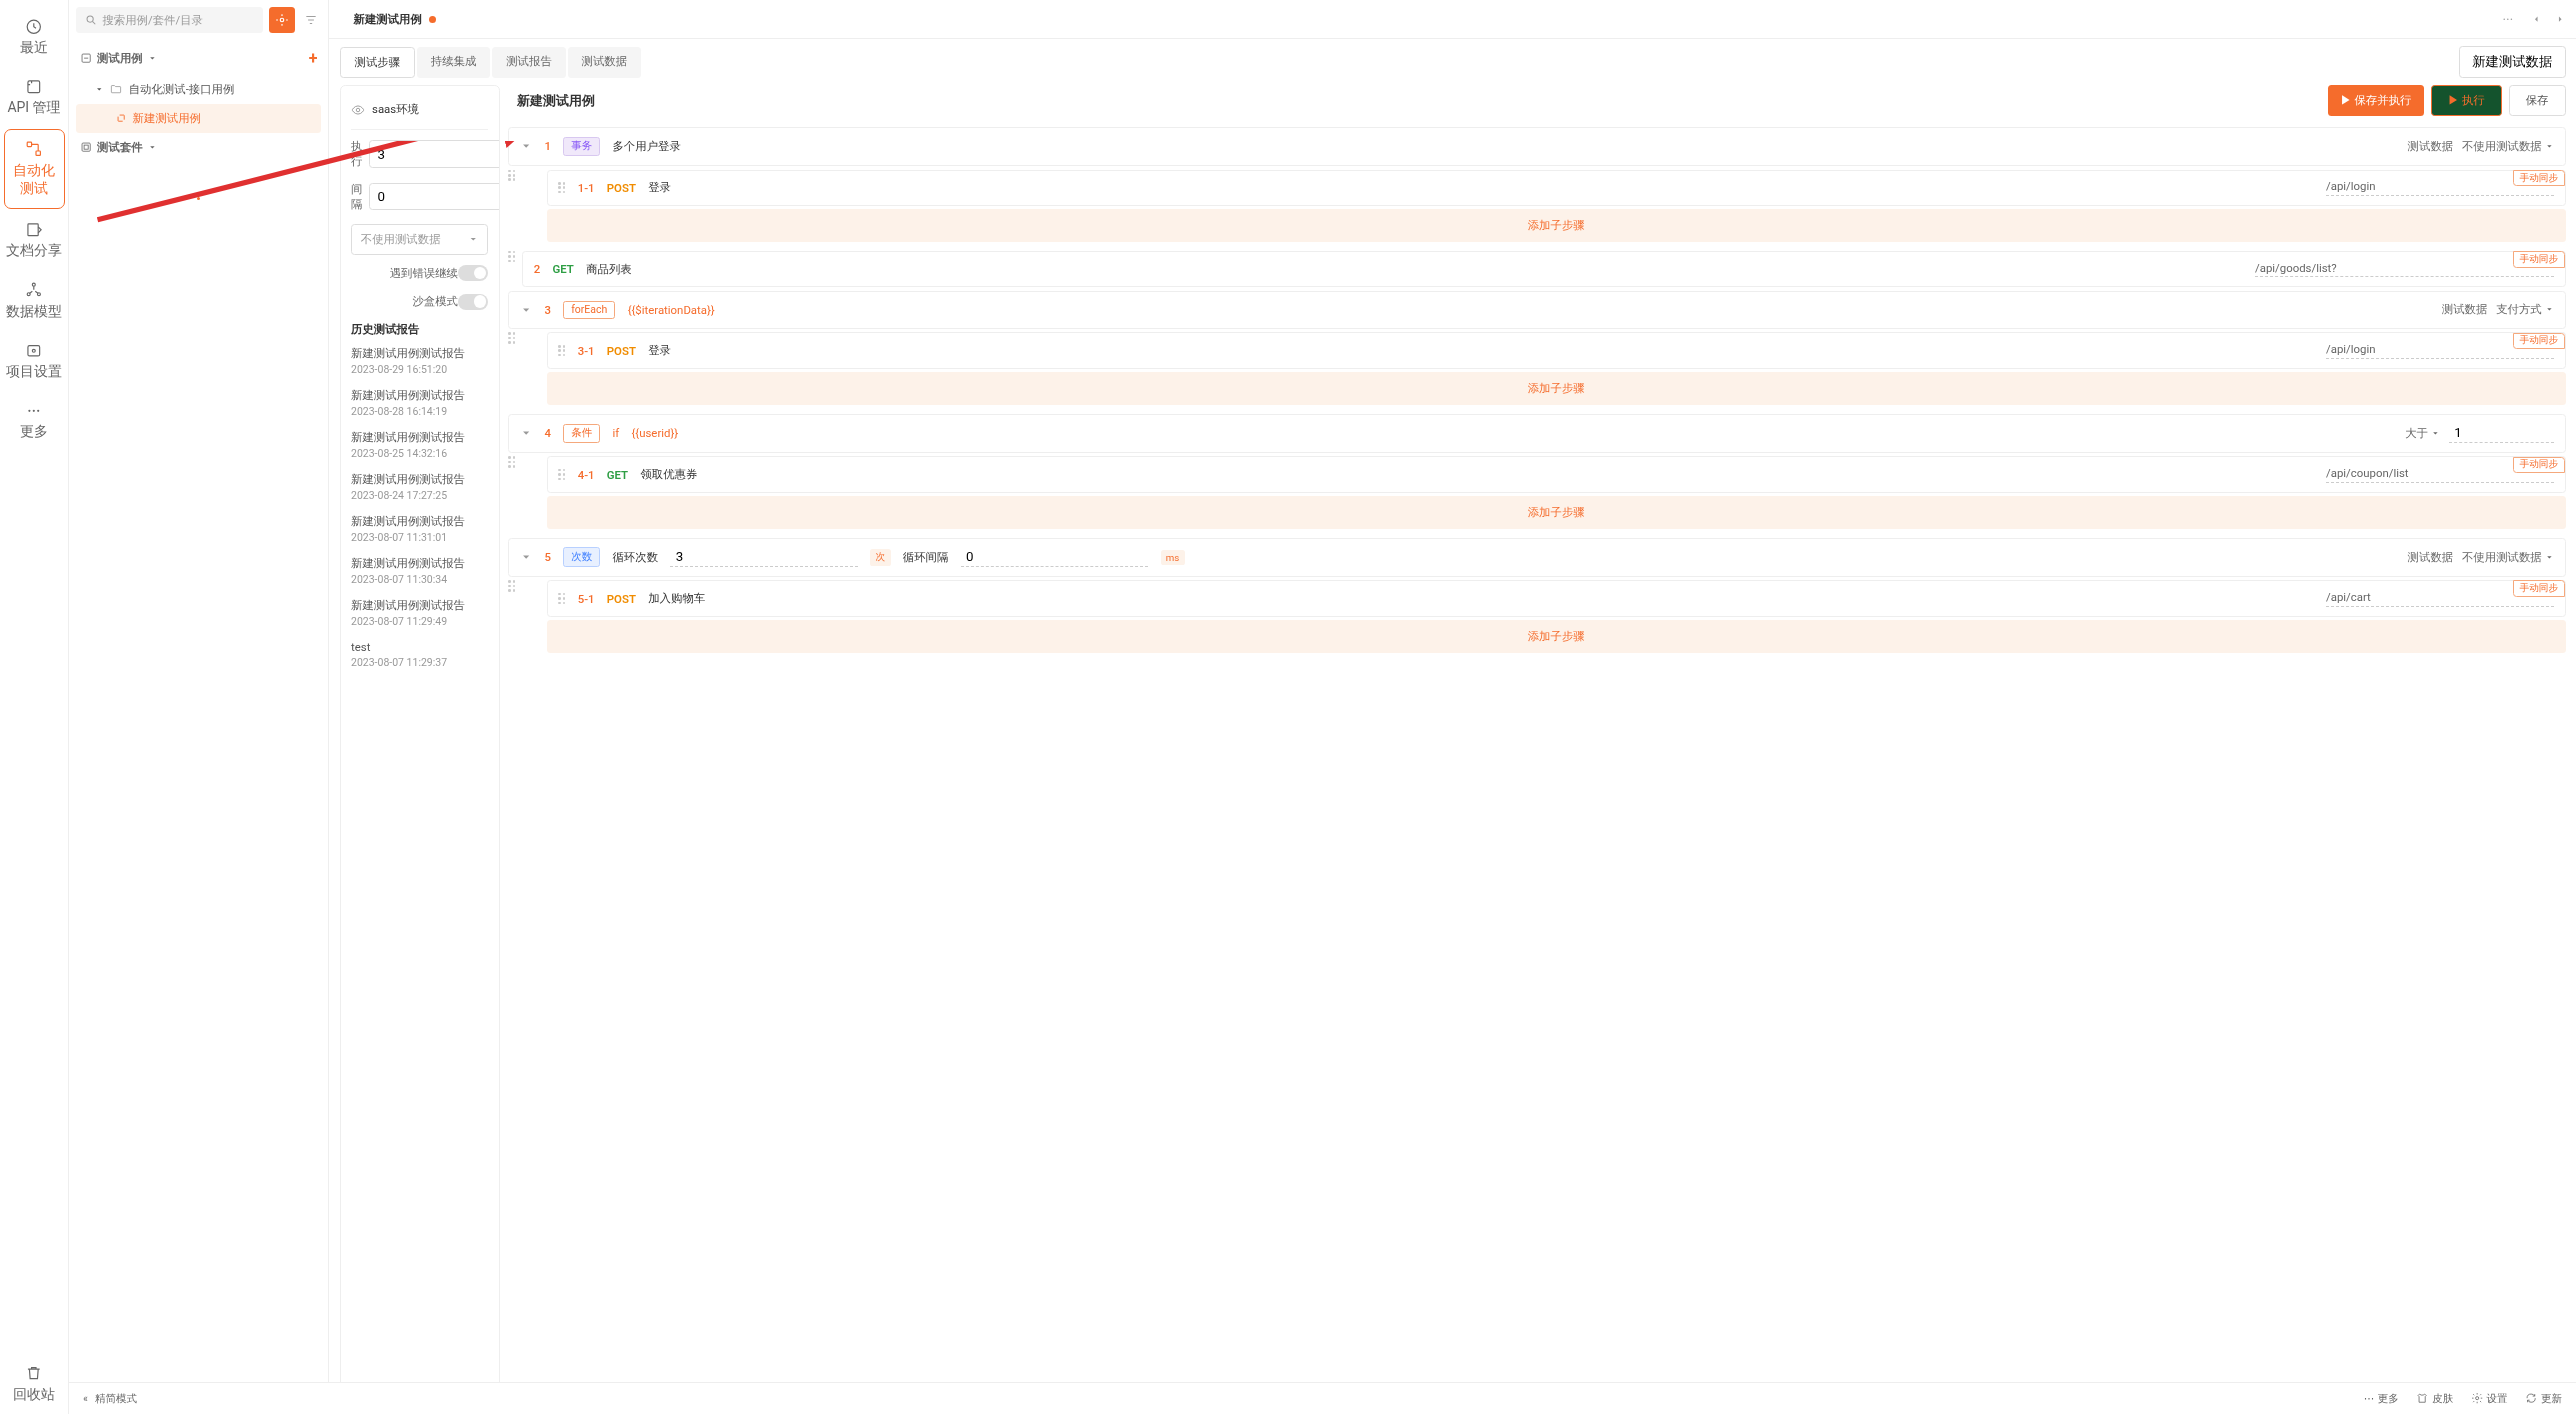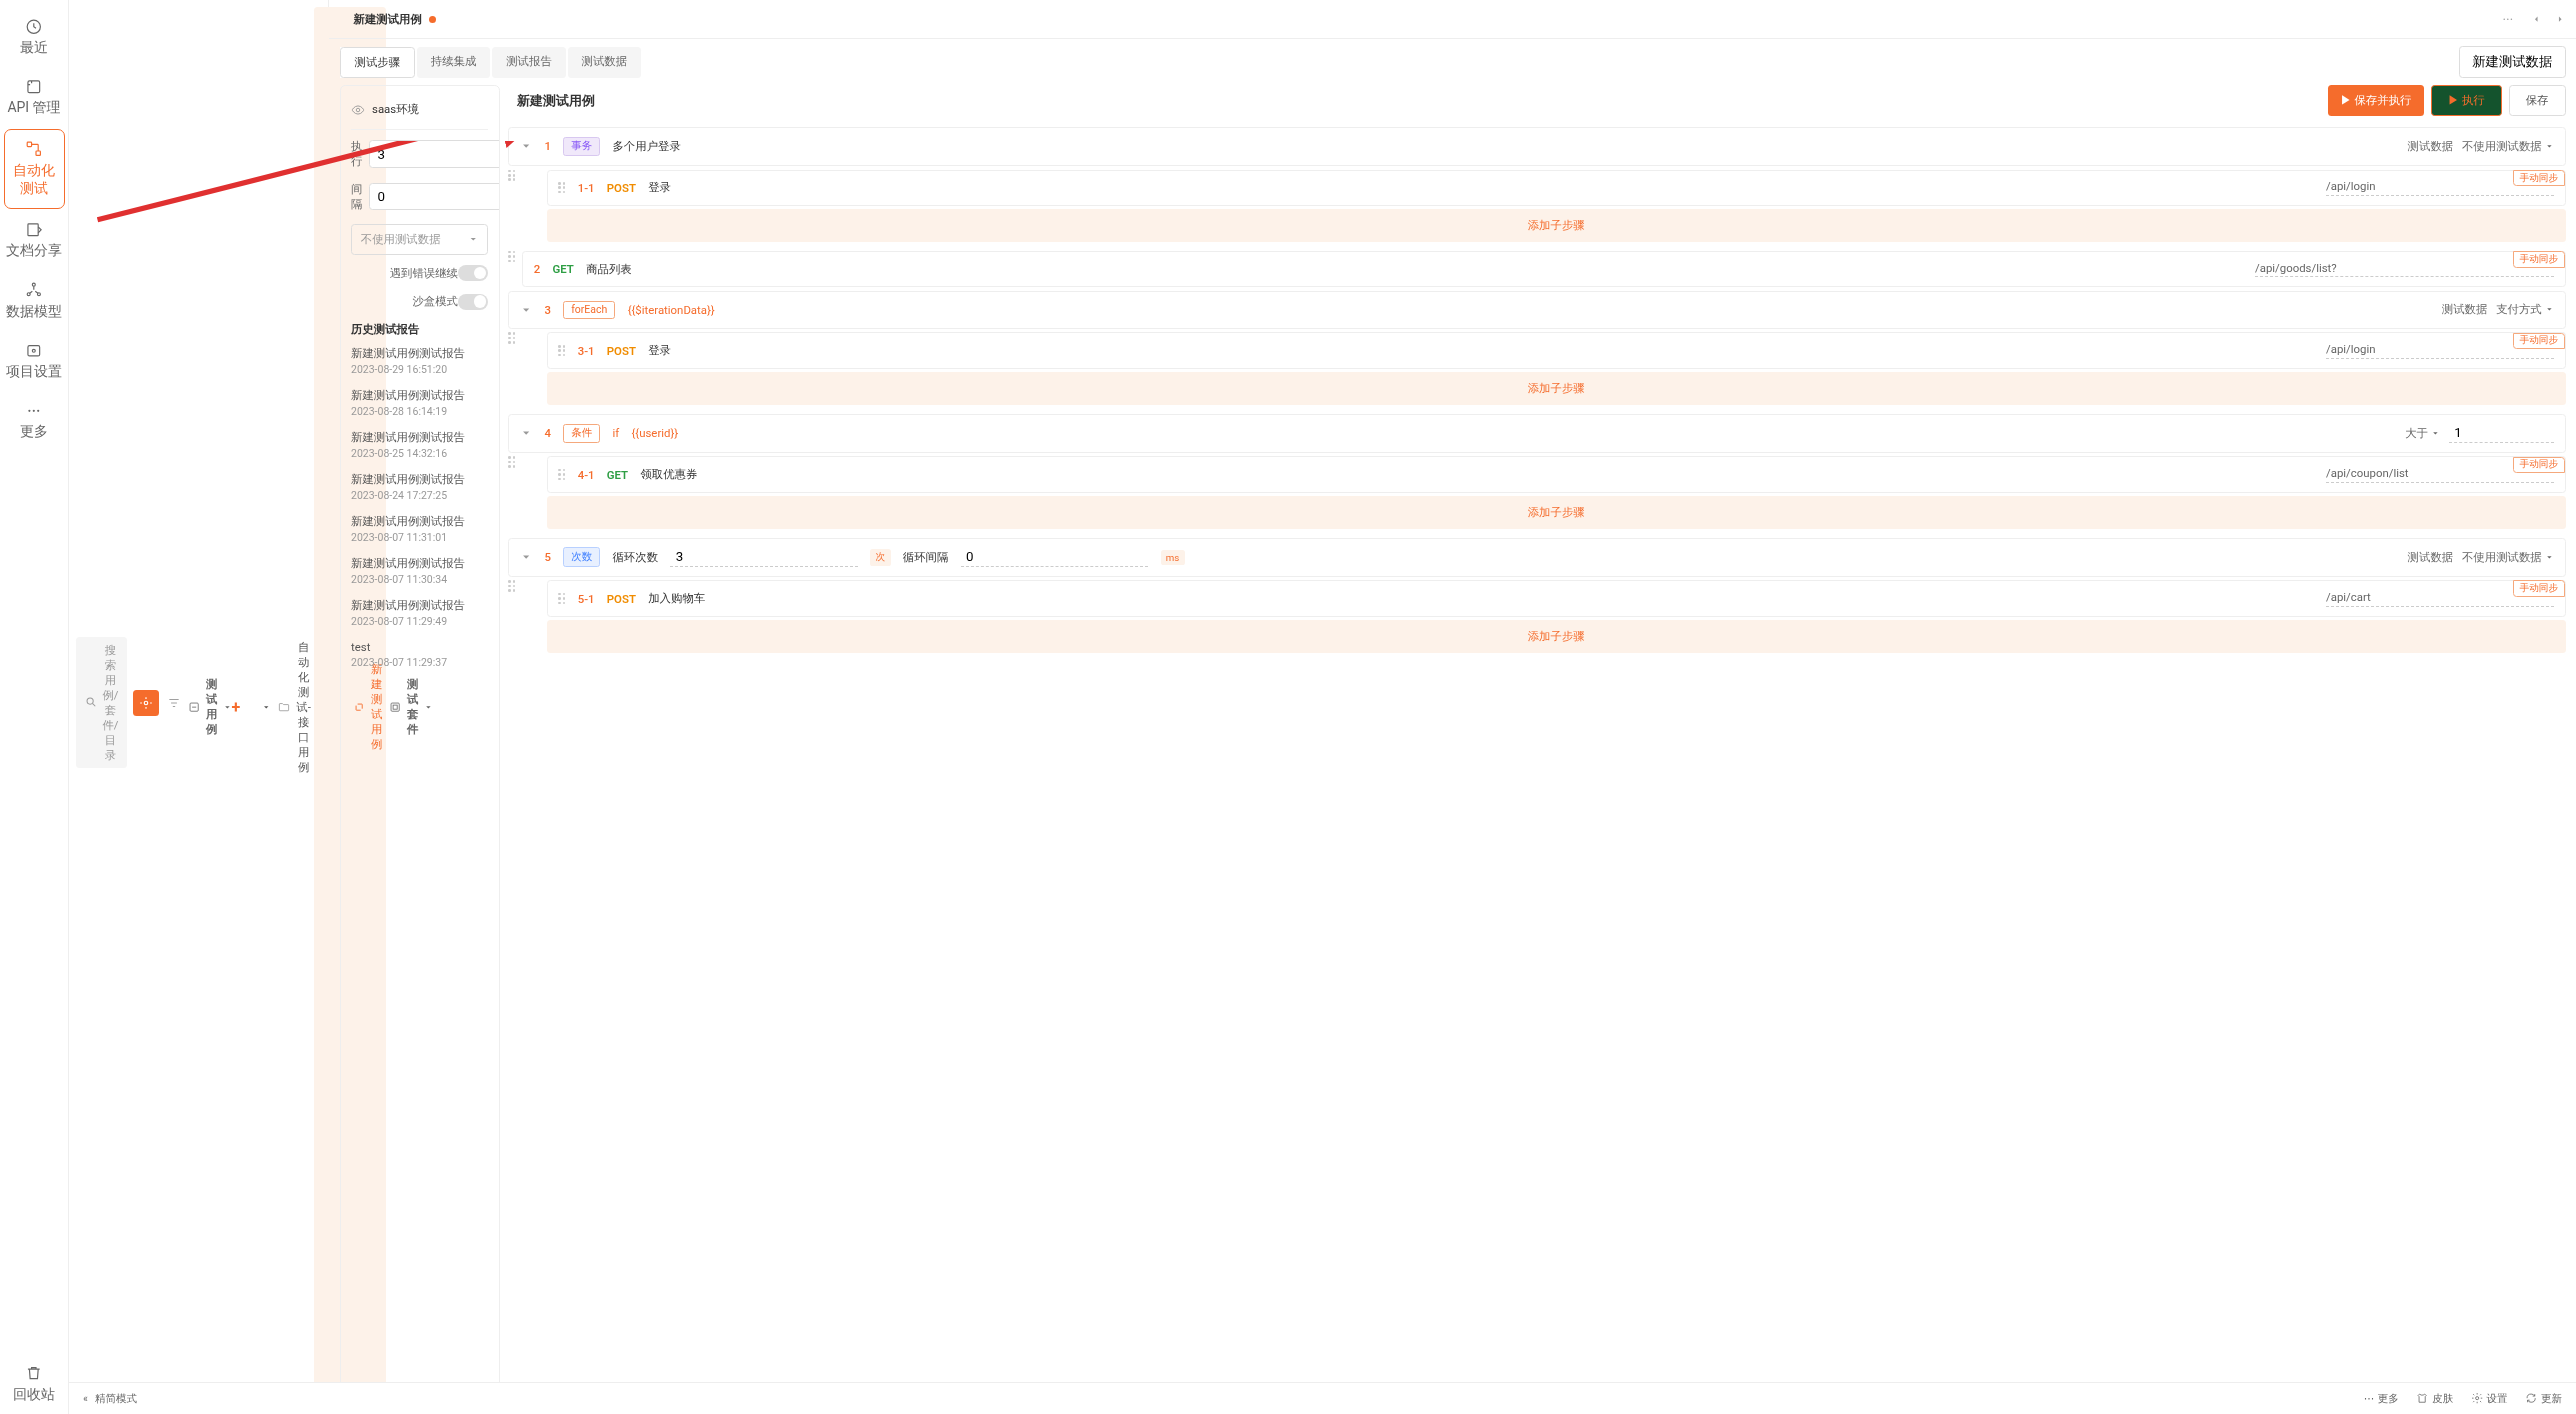--- a/index.html
+++ b/index.html
@@ -6,21 +6,21 @@
     body { background: #fff; color: #333; font-size: 11.4px; display: flex; height: 100vh; overflow: hidden; }
     
     
     .nav-rail { width: 69px; border-right: 0.9px solid #eee; display: flex; flex-direction: column; align-items: center; padding-top: 7px; flex-shrink: 0; }
     .nav-item { width: 100%; padding: 10.5px 3.5px; text-align: center; cursor: pointer; color: #666; font-size: 14px; }
     .nav-item.active { background: #fff; color: #f56c2c; border: 1.8px solid #f56c2c; border-radius: 7px; margin: 1.8px 3.5px; width: calc(100% - 7px); }
     .nav-icon { display: block; margin: 0 auto 3.5px; width: 17.6px; height: 17.6px; }
     .nav-spacer { flex: 1; }
     
     
-    .sidebar { width: 260px; border-right: 0.9px solid #eee; display: flex; flex-direction: row; padding: 7px; flex-shrink: 0; text-align: center; }
+    .sidebar { width: 260px; border-right: 0.9px solid #eee; display: flex; flex-direction: column; padding: 7px; flex-shrink: 0; }
     .search-row { display: flex; gap: 5.3px; align-items: center; margin-bottom: 8.8px; }
     .search-box { flex: 1; display: flex; align-items: center; background: #f5f5f5; border-radius: 3.5px; padding: 5.3px 8.8px; color: #999; }
     .search-box svg { margin-right: 5.3px; }
     .btn-loc { width: 26px; height: 26px; background: #f56c2c; border-radius: 3.5px; display: flex; align-items: center; justify-content: center; cursor: pointer; }
     .btn-filter { width: 21px; height: 26px; display: flex; align-items: center; justify-content: center; cursor: pointer; color: #999; }
     .tree-header { display: flex; justify-content: space-between; align-items: center; padding: 7px 3.5px; color: #666; font-weight: bold; }
     .tree-header .left { display: flex; align-items: center; gap: 5.3px; }
     .plus { color: #f56c2c; font-size: 16px; cursor: pointer; }
     .tree-node { padding: 7px 3.5px 7px 17.6px; display: flex; align-items: center; gap: 5.3px; color: #555; cursor: pointer; }
     .tree-node.selected { background: #fdf2e9; color: #f56c2c; border-radius: 3.5px; }

